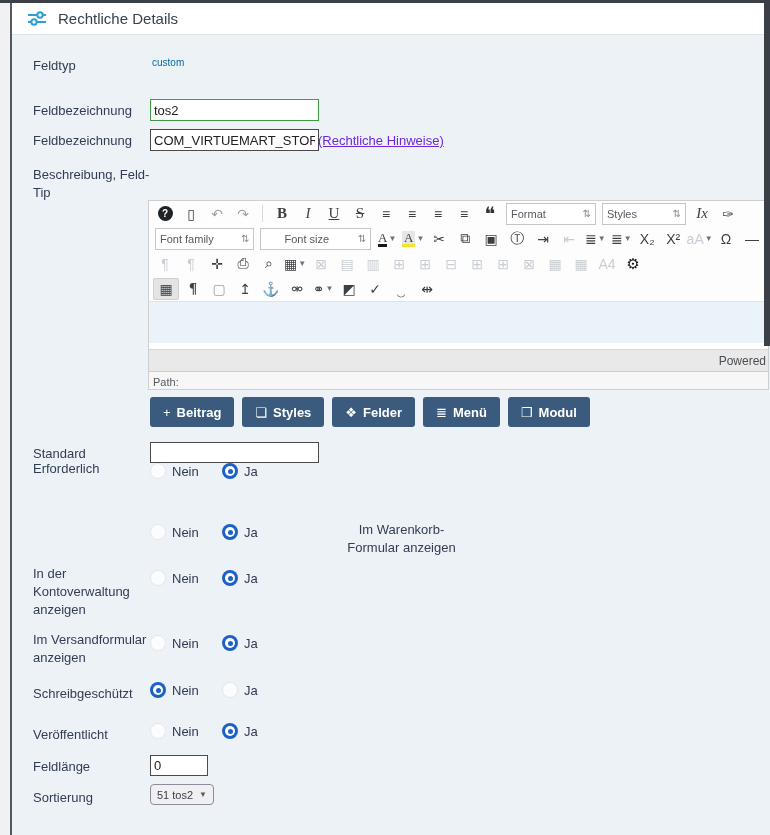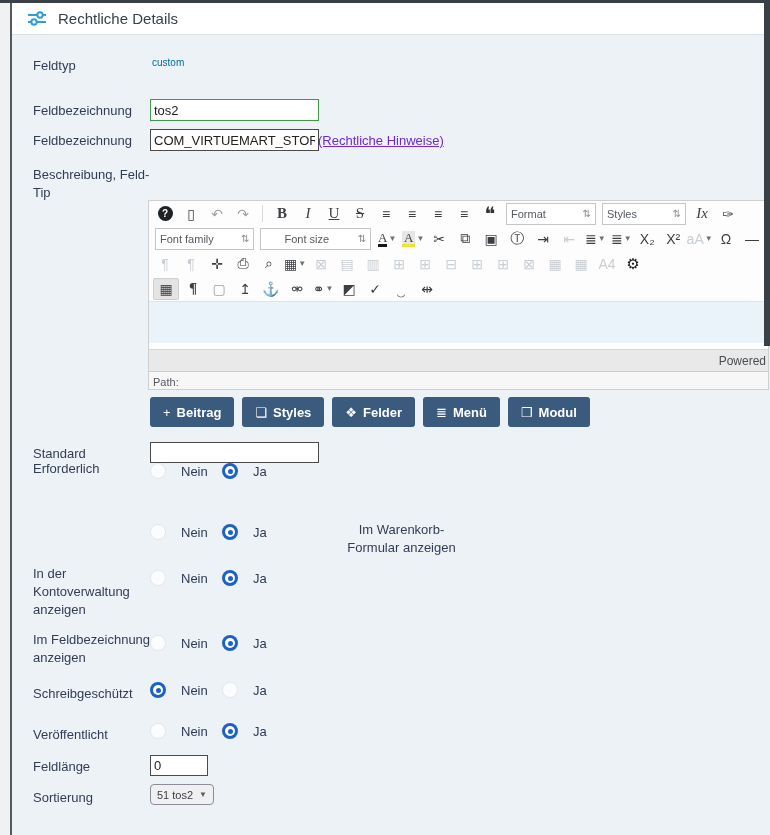--- a/index.html
+++ b/index.html
@@ -68,21 +68,21 @@
   
   .rrow{position:absolute;left:33px;right:0;}
   .rrow .flabel{width:122px;}
   .opts{position:absolute;left:117px;display:flex;}
   .opt{display:flex;align-items:center;cursor:pointer;}
   .opt:first-child{width:72px;}
   .radio{width:16px;height:16px;border-radius:50%;background:#fbfcfe;border:1px solid #e3e8ee;box-sizing:border-box;position:relative;flex:0 0 auto;}
   .radio.sel{background:#1d61c8;border:none;}
   .radio.sel::before{content:"";position:absolute;left:3px;top:3px;width:10px;height:10px;border-radius:50%;background:#fff;}
   .radio.sel::after{content:"";position:absolute;left:5.5px;top:5.5px;width:5px;height:5px;border-radius:50%;background:#1d61c8;}
-  .optlabel{margin-left:15px;font-size:13px;color:#2e3a52;}
+  .optlabel{margin-left:6px;font-size:13px;color:#2e3a52;}
   #rr-erforderlich{top:457px;}      #rr-erforderlich .opts{top:6px;}
   #rr-warenkorb{top:518px;text-align:center;}         #rr-warenkorb .opts{top:6px;}
   #rr-kontoverwaltung{top:562px;}   #rr-kontoverwaltung .opts{top:8px;}
   #rr-versandformular{top:628px;}   #rr-versandformular .opts{top:7px;}
   #rr-schreibgeschuetzt{top:682px;} #rr-schreibgeschuetzt .opts{top:0px;}
   #rr-veroeffentlicht{top:723px;}   #rr-veroeffentlicht .opts{top:0px;}
 
   
   .selbox{position:absolute;left:117px;top:-2px;height:19px;min-width:50px;background:#f0f0f3;border:1px solid #8c8c9a;border-radius:4px;display:flex;align-items:center;gap:6px;padding:0 6px;cursor:pointer;}
   .selbox .seltxt{font-size:11px;color:#3c3c44;white-space:nowrap;}
@@ -408,21 +408,21 @@
       <div class="rrow" id="rr-kontoverwaltung"><span class="flabel">In der Kontoverwaltung anzeigen</span><div class="opts">
           <span class="opt">
             <span class="radio"></span>
             <span class="optlabel">Nein</span>
           </span>
           <span class="opt">
             <span class="radio sel"></span>
             <span class="optlabel">Ja</span>
           </span>
         </div></div>
-      <div class="rrow" id="rr-versandformular"><span class="flabel">Im Feldbezeichnung anzeigen</span><div class="opts">
+      <div class="rrow" id="rr-versandformular"><span class="flabel">Im Versandformular anzeigen</span><div class="opts">
           <span class="opt">
             <span class="radio"></span>
             <span class="optlabel">Nein</span>
           </span>
           <span class="opt">
             <span class="radio sel"></span>
             <span class="optlabel">Ja</span>
           </span>
         </div></div>
       <div class="rrow" id="rr-schreibgeschuetzt"><span class="flabel">Schreibgeschützt</span><div class="opts">

